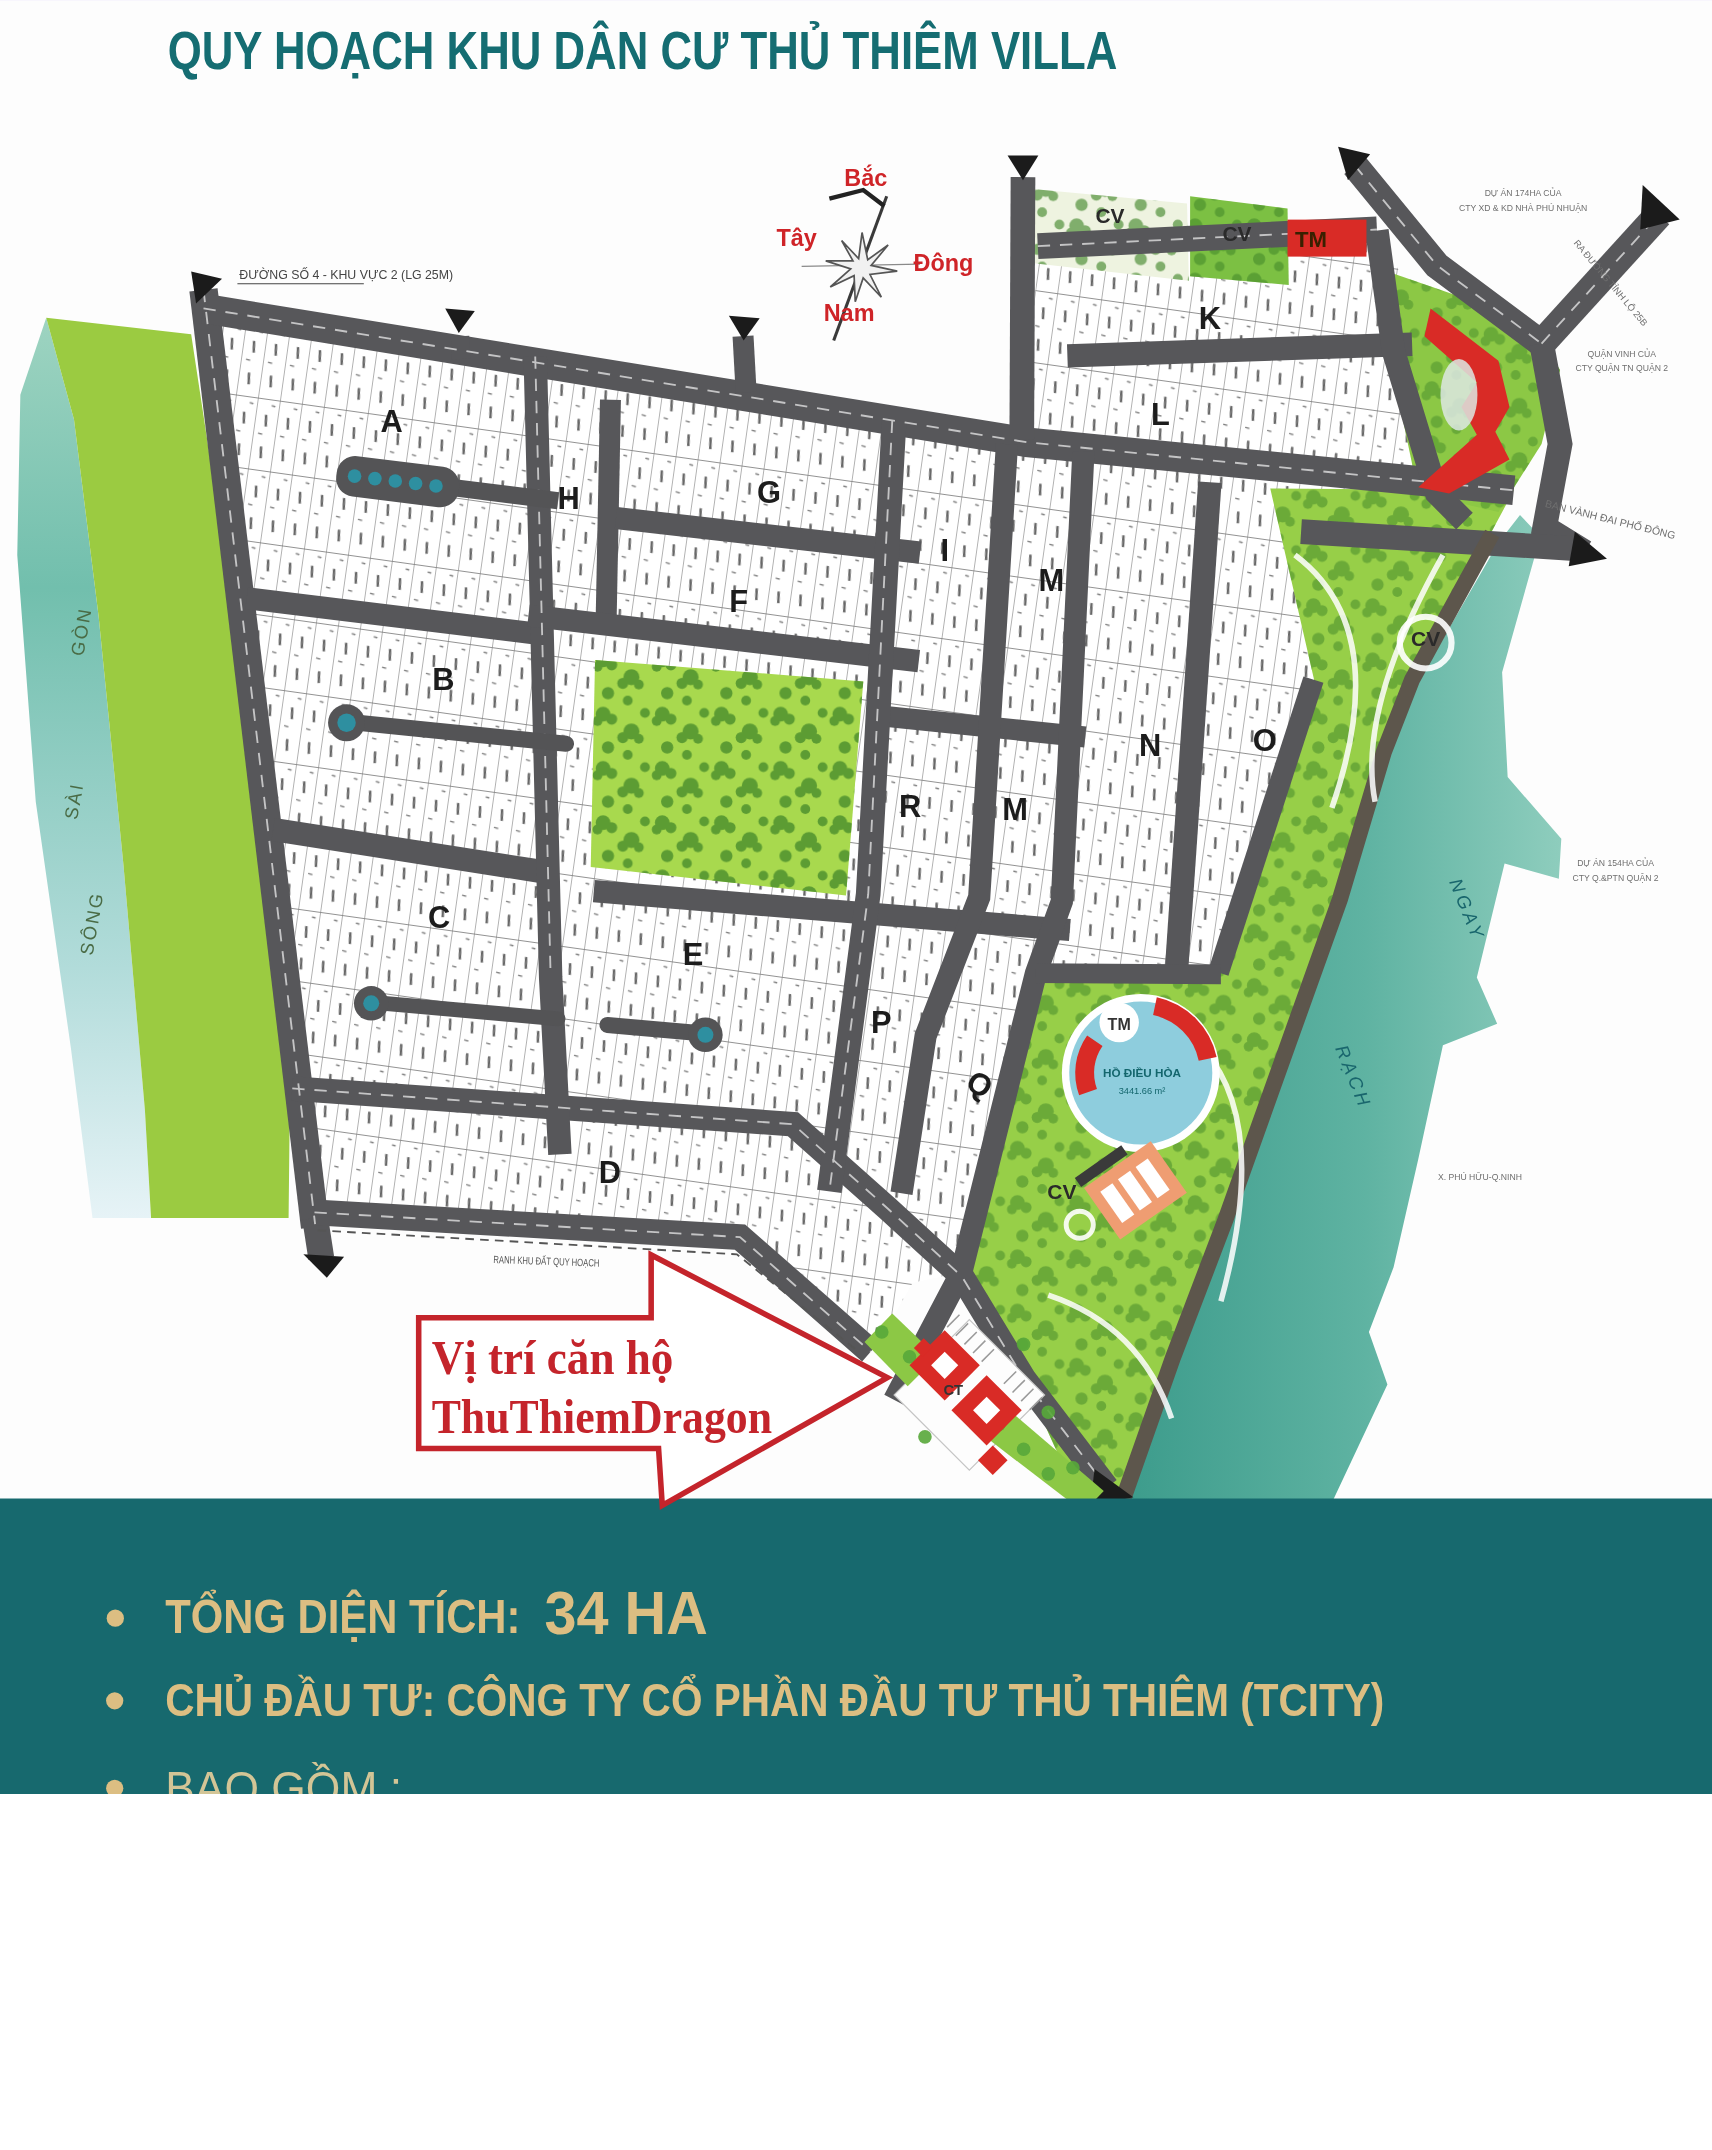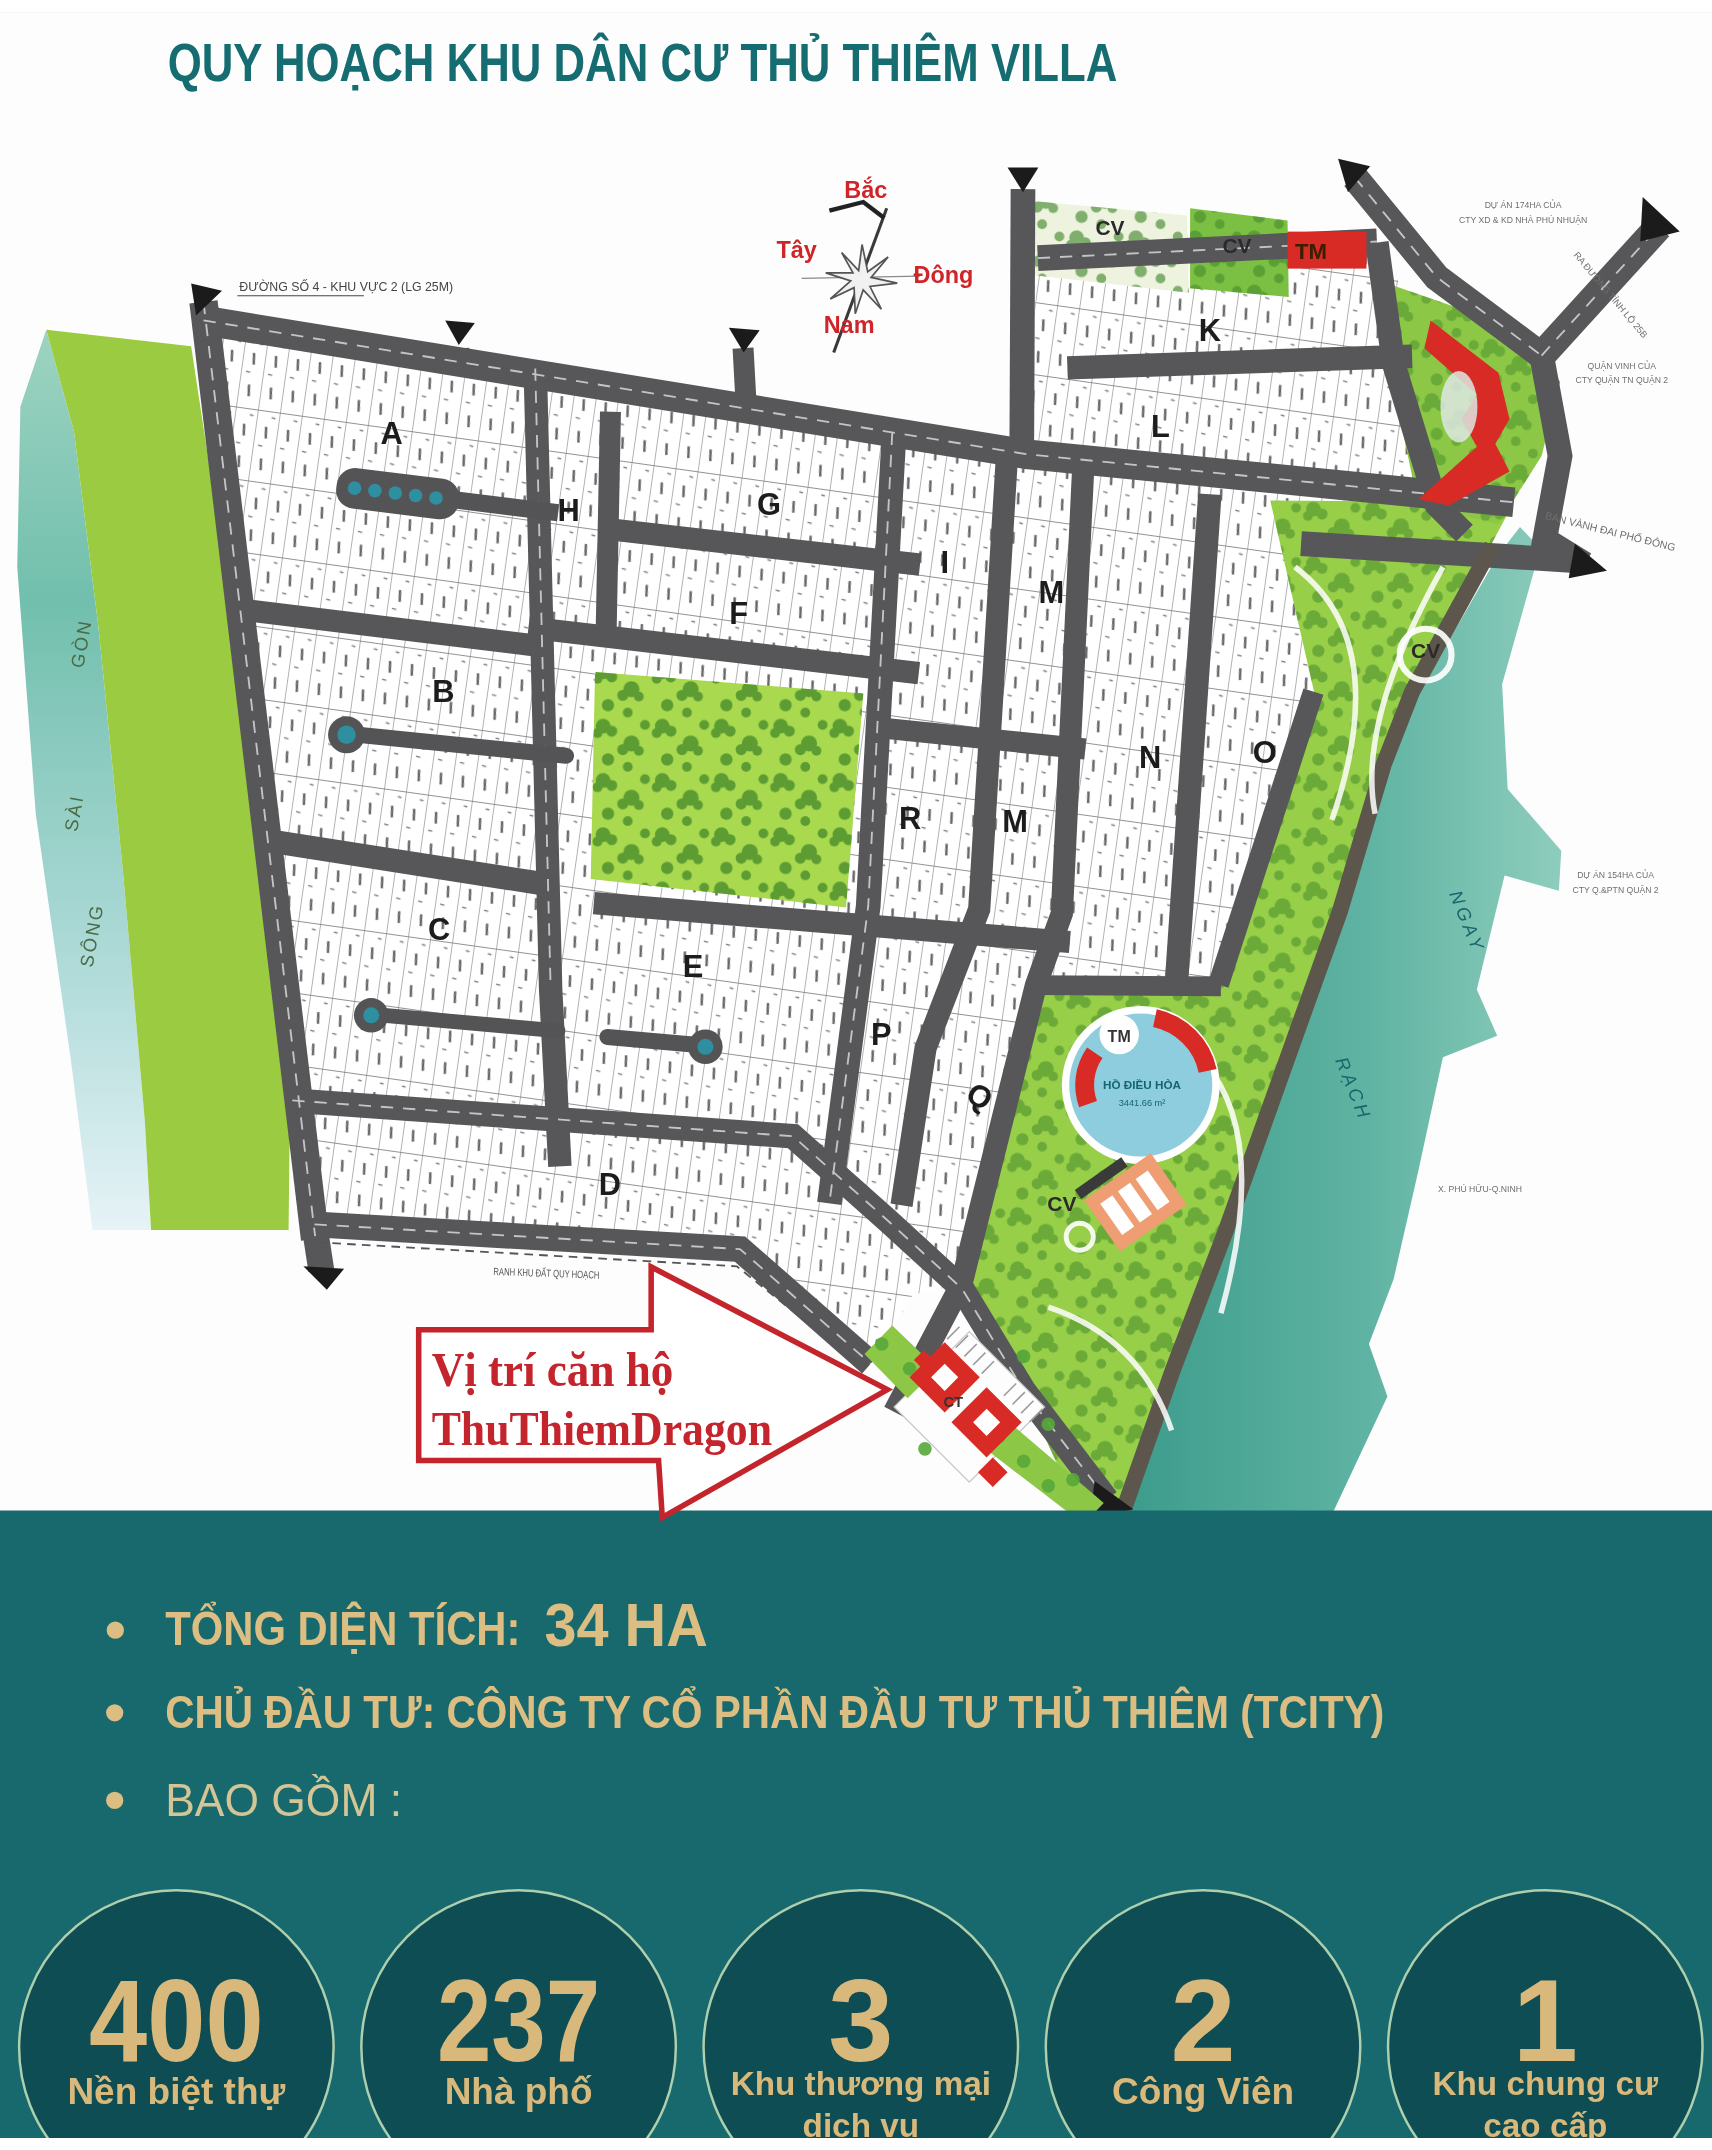--- a/index.html
+++ b/index.html
@@ -1,17 +1,17 @@
 <!DOCTYPE html>
 <html style="font-size:10px"><head>
 <meta charset="utf-8">
 <style>
 html,body{margin:0;padding:0;background:#fff;}
 *{font-family:"Liberation Sans",sans-serif;}
-.page{width:1713px;height:2126px;position:relative;overflow:hidden;background:#c4b5fd;margin-top:12px;}
+.page{width:1713px;height:1794px;position:relative;overflow:hidden;background:#c4b5fd;}
 </style>
 </head>
 <body>
 <div class="page">
 <svg width="1713" height="2151" viewBox="0 0 2778 3488" xmlns="http://www.w3.org/2000/svg">
 <defs>
 <pattern id="pp" width="36" height="116" patternUnits="userSpaceOnUse" patternTransform="rotate(8)">
 <rect width="36" height="116" fill="#ffffff"></rect>
 <path d="M0 0H36" stroke="#525252" stroke-width="2.4"></path>
 <path d="M0 0V116" stroke="#6e6e6e" stroke-width="2"></path>

